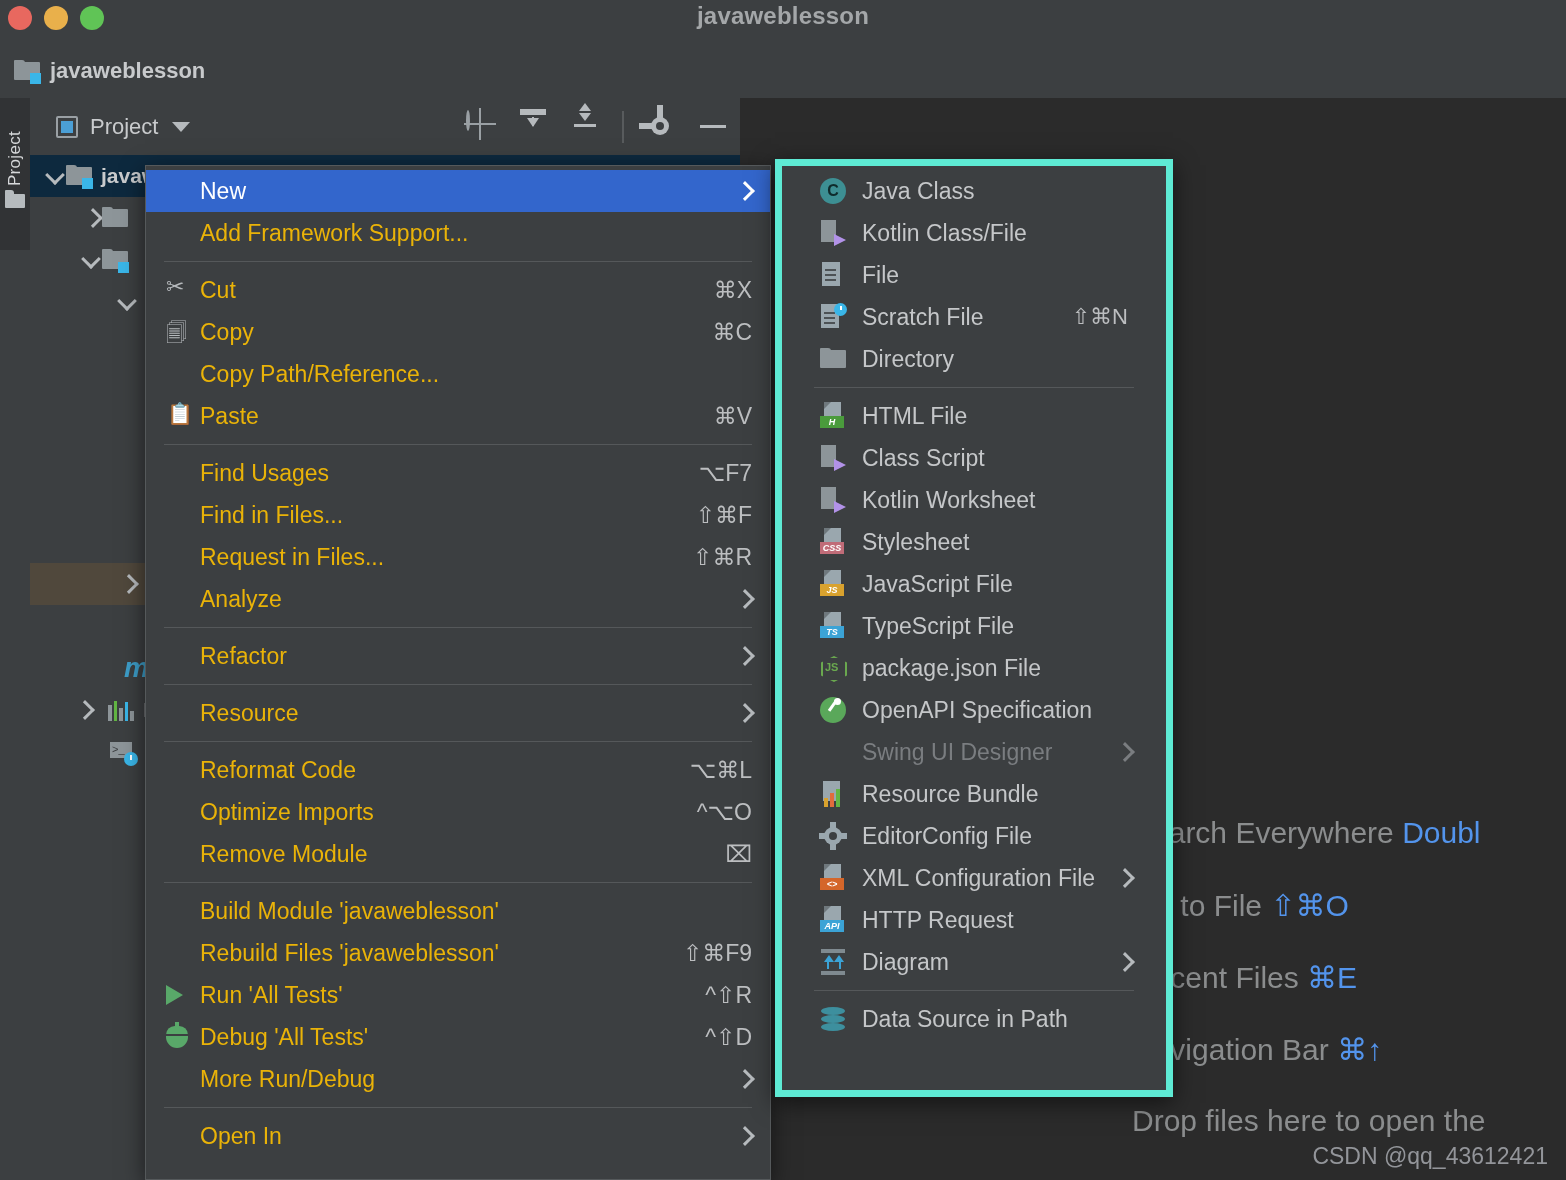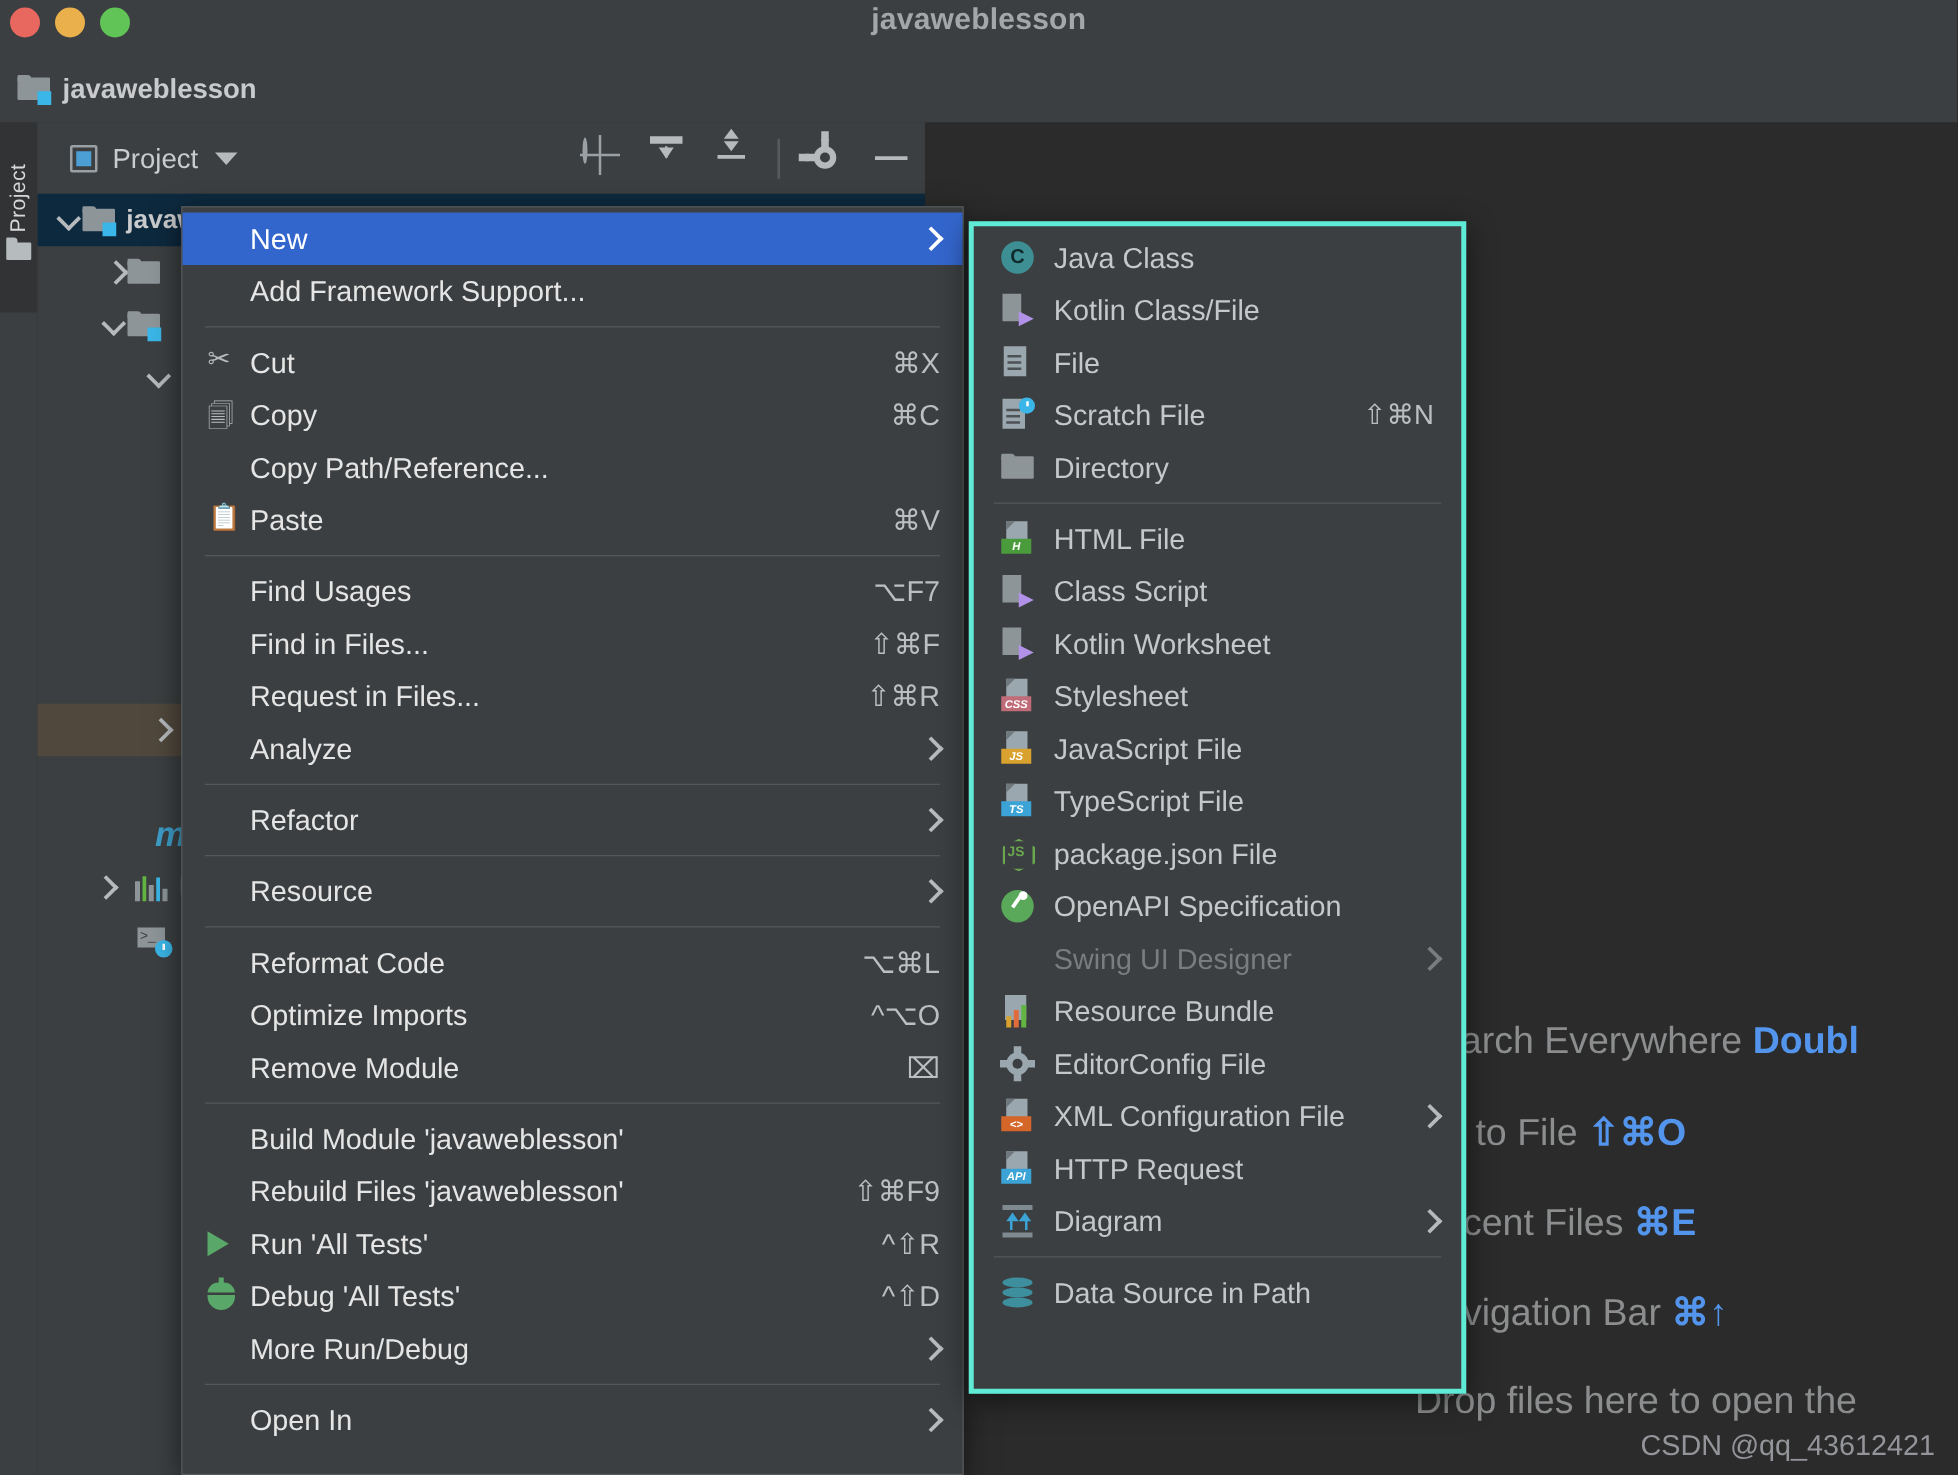--- a/index.html
+++ b/index.html
@@ -172,21 +172,21 @@
     position: absolute; left: 740px; top: 98px; width: 826px; height: 1082px;
     background: #2b2b2b;
   }
   .hintwrap {
     position: absolute; left: 0; top: 0; width: 826px; height: 1082px;
   }
   .hintline {
     position: absolute; white-space: nowrap;
     font-size: 30px; color: #8b8d8e;
   }
-  .hintline .key { color: #5394ec; font-weight: bold; }
+  .hintline .key { color: #5394ec; }
   .h1 { left: 392px; top: 718px; }
   .h2 { left: 392px; top: 790px; }
   .h3 { left: 392px; top: 862px; }
   .h4 { left: 392px; top: 934px; }
   .h5 { left: 392px; top: 1006px; }
 
   .watermark {
     position: absolute; right: 18px; bottom: 10px;
     font-size: 23px; color: #93959a;
   }
@@ -196,21 +196,21 @@
     position: absolute; left: 145px; top: 165px; width: 626px; height: 1015px;
     background: #3c3f41; border: 1px solid #55595b;
     box-shadow: 0 6px 22px rgba(0,0,0,.55);
     padding: 4px 0;
   }
   .mi {
     position: relative; height: 42px; display: flex; align-items: center;
     padding-left: 20px; padding-right: 18px;
   }
   .mi .micon { width: 34px; flex: 0 0 auto; display:flex; align-items:center; }
-  .mi .mtxt { font-size: 23px; color: #e5e5e5; white-space: nowrap; }
+  .mi .mtxt { font-size: 23px; color: #eab308; white-space: nowrap; }
   .mi .macc {
     position: absolute; right: 18px; font-size: 23px; color: #bcbec0;
   }
   .mi.hl { background: #3366cc; }
   .mi.hl .mtxt { color: #ffffff; }
   .mi .arrowr {
     position: absolute; right: 18px; width: 16px; height: 16px;
   }
   .mi .arrowr::before{
     content:""; position:absolute; left:2px; top:1px; width:11px; height:11px;
@@ -225,24 +225,24 @@
   .g-cut::before{content:"\2702"; font-size:22px; color:#b6babd; position:absolute; left:0; top:-3px;}
   .g-copy::before{content:"\1F5D0"; font-size:21px; color:#b6babd; position:absolute; left:0; top:-1px;}
   .g-paste::before{content:"\1F4CB"; font-size:21px; color:#b6babd; position:absolute; left:1px; top:-1px;}
   .g-run { width:0;height:0;border-left:17px solid #59a869;border-top:10px solid transparent;border-bottom:10px solid transparent; }
   .g-debug { width:22px;height:22px;border-radius:40% 40% 50% 50%;background:#59a869;position:relative; }
   .g-debug::before{content:"";position:absolute;left:9px;top:-4px;width:4px;height:7px;background:#59a869;}
   .g-debug::after{content:"";position:absolute;left:-4px;top:8px;width:30px;height:2px;background:#3c3f41;}
 
   
   .submenu {
-    position: absolute; left: 775px; top: 177px; width: 398px; height: 938px;
-    background: #3c3f41; border: 4px solid #5eead4;
+    position: absolute; left: 775px; top: 159px; width: 398px; height: 938px;
+    background: #3c3f41; border: 7px solid #5eead4;
     box-shadow: 0 6px 22px rgba(0,0,0,.55);
-    padding: 4px 0;
+    padding: 4px 16px;
   }
   .si {
     position: relative; height: 42px; display: flex; align-items: center;
     padding-left: 22px; padding-right: 16px;
   }
   .si .sicon { width: 42px; flex: 0 0 auto; display:flex; align-items:center; }
   .si .stxt { font-size: 23px; color: #c5c7c9; white-space: nowrap; }
   .si.hl { background: #3366cc; }
   .si.hl .stxt { color: #ffffff; }
   .si.dis .stxt { color: #7a7d80; }

